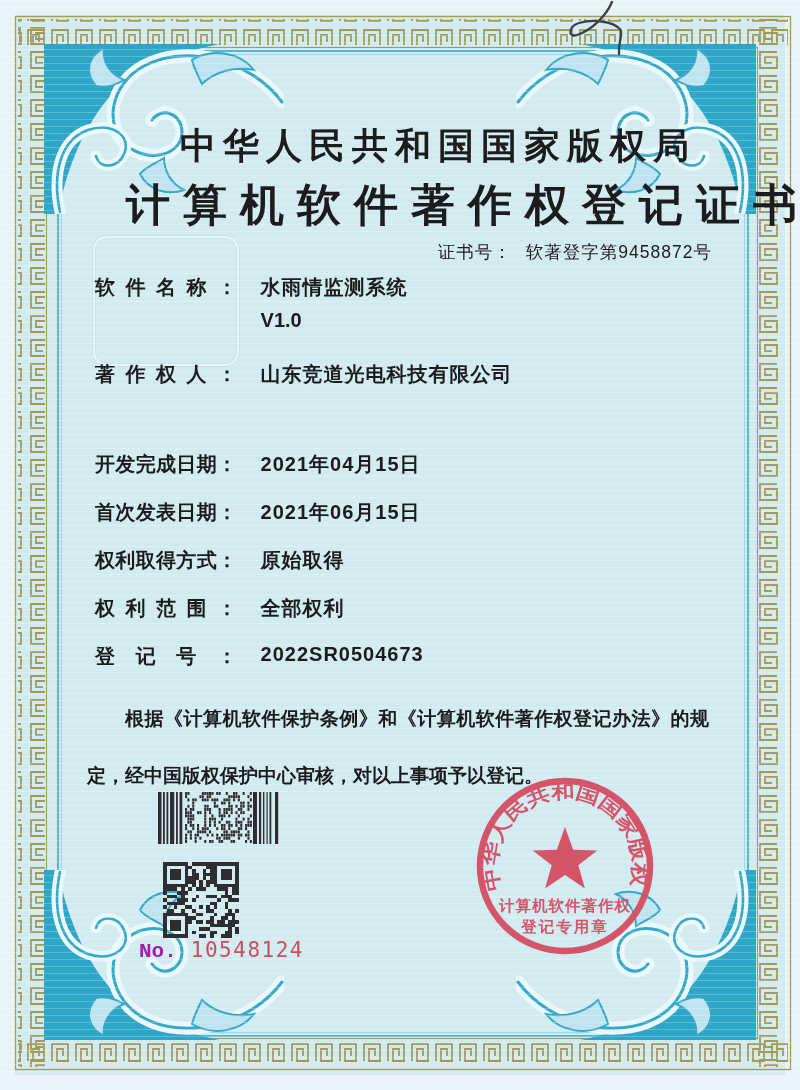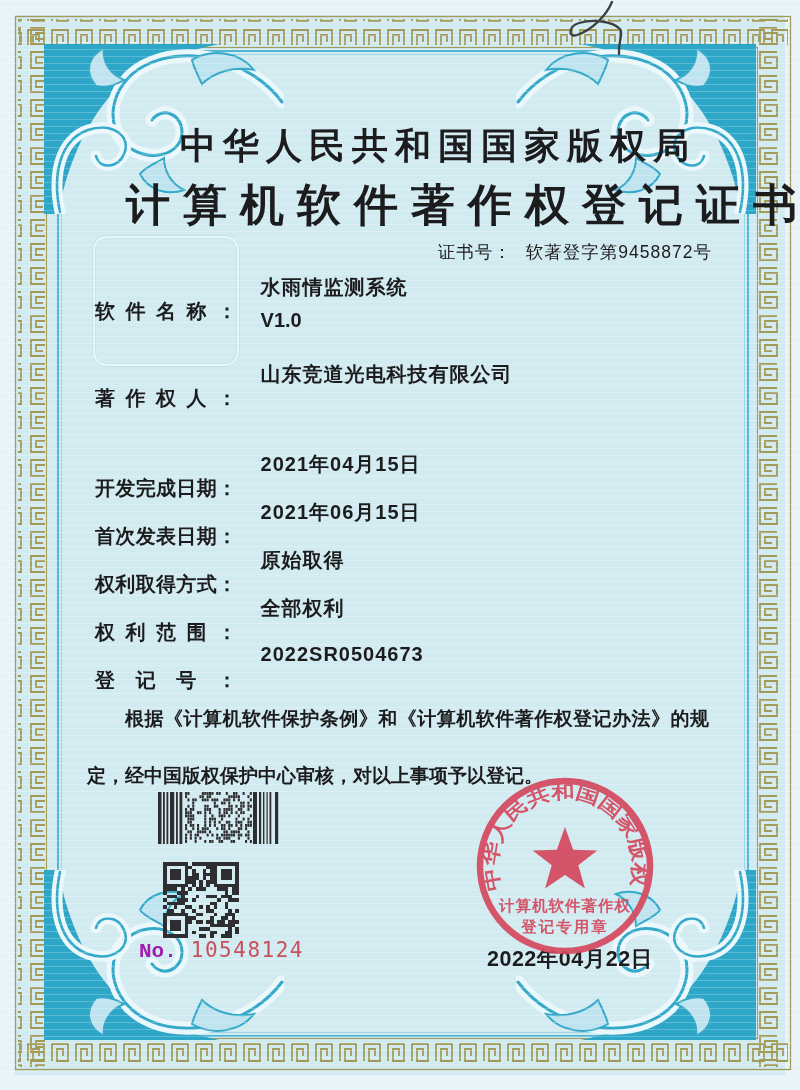--- a/index.html
+++ b/index.html
@@ -28,21 +28,21 @@
   .head-wrap{position:absolute;left:126px;width:624px;text-align:center;white-space:nowrap}
   .authority{top:122px;font-size:36px;font-weight:bold;letter-spacing:7px;
      font-family:"Liberation Serif","DejaVu Serif",serif;}
   .cert-title{top:176px;font-size:44px;font-weight:bold;letter-spacing:13px;
      font-family:"Liberation Serif","DejaVu Serif",serif;}
   .certno{position:absolute;top:240px;right:88px;font-size:17.5px;font-weight:normal;letter-spacing:1px;}
   .certno .lbl{margin-right:14px}
   
   .row{position:absolute;left:95px;font-size:20px;font-weight:bold;white-space:nowrap}
   .row .lab{display:inline-block;width:142px;text-align:justify;text-align-last:justify;
-            vertical-align:top;margin-top:24px;}
+            vertical-align:top;}
   .row .val{display:inline-block;margin-left:18px;vertical-align:top;letter-spacing:1px}
   .row .val .l2{margin-top:8px;letter-spacing:0}
   
   .statement{position:absolute;left:87px;top:690px;width:622px;font-size:19px;
      font-weight:600;line-height:57px;text-align:justify;text-indent:2em;letter-spacing:0;}
   
   #barcode{position:absolute;left:158px;top:792px;width:122px;height:52px}
   #qrcode{position:absolute;left:163px;top:862px;width:76px;height:76px}
   .serial{position:absolute;left:139px;top:938px;font-size:21px;white-space:nowrap}
   .serial .no{font-family:Liberation Mono, monospace;font-weight:600;color:#a21caf}
@@ -620,21 +620,20 @@
         <rect x="16" y="20" width="1" height="1" fill="#2e2e30"></rect>
         <rect x="17" y="20" width="1" height="1" fill="#2e2e30"></rect>
         <rect x="18" y="20" width="1" height="1" fill="#2e2e30"></rect>
       </svg>
     </div>
 
   <div class="serial">
     <span class="no">No.</span><span class="num">10548124</span>
   </div>
 
-  <div class="issue-date">2022年04月22日</div>
 
   <svg id="seal" viewBox="0 0 190 190">
     <defs>
       <path id="sealArc" d="M31.1,118.3 A68,68 0 1 1 158.9,118.3" fill="none"></path>
     </defs>
     <circle cx="95" cy="95" r="85" fill="none" stroke="var(--seal_red)" stroke-width="6.5"></circle>
     <polygon points="95,56 103.2,78.7 127.3,79.5 108.3,94.3 115,117.5 95,104 75,117.5 81.7,94.3 62.7,79.5 86.8,78.7" fill="var(--seal_red)"></polygon>
     <text font-size="19" letter-spacing="0">
       <textPath href="#sealArc" startOffset="0" textLength="280" lengthAdjust="spacingAndGlyphs">中华人民共和国国家版权局</textPath>
     </text>

